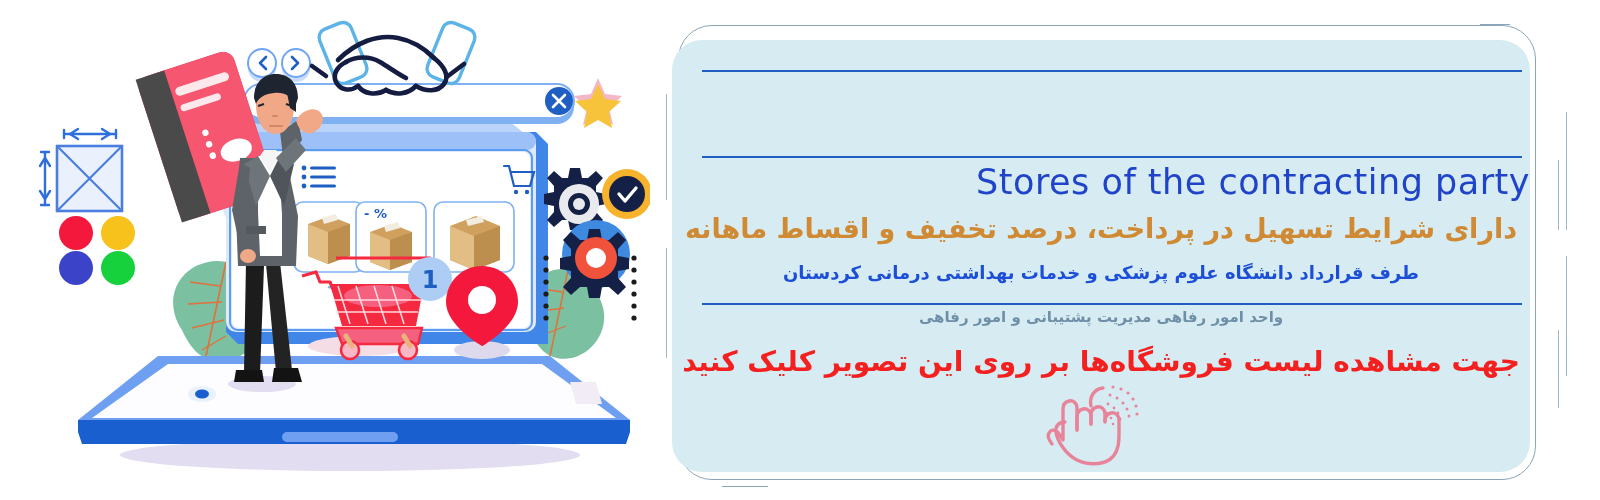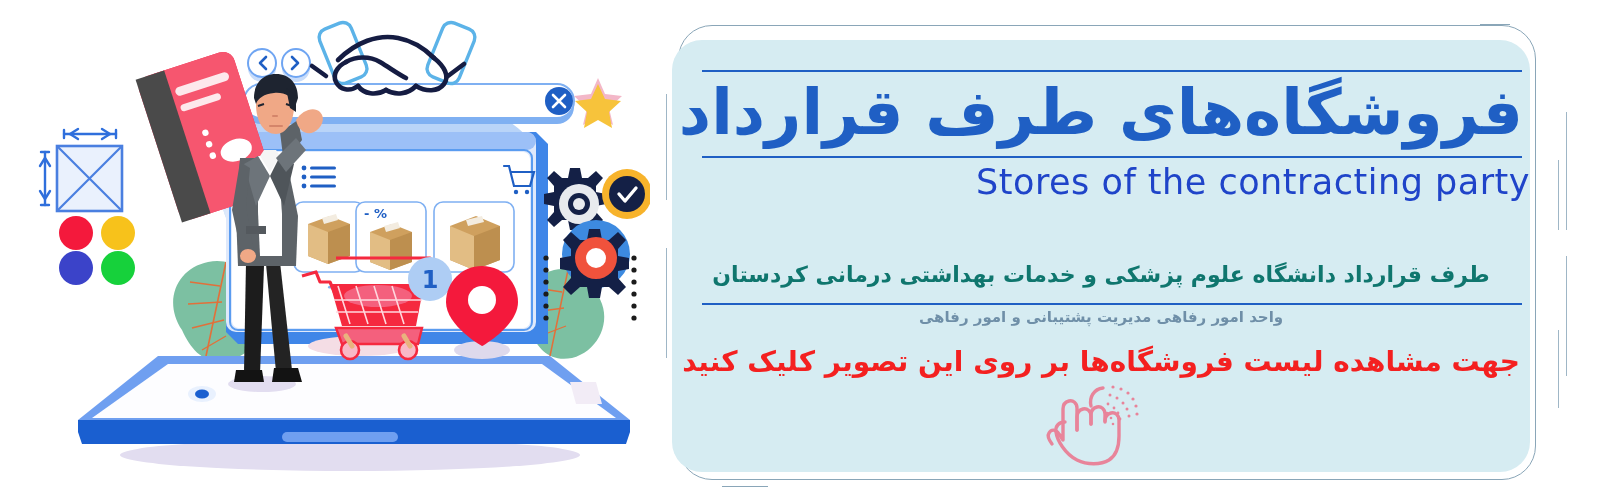--- a/index.html
+++ b/index.html
@@ -104,23 +104,23 @@
     text-align: right;
   }
   #line-orange {
     top: 173px;
     font-size: 27px;
     font-weight: bold;
     color: #cf8a33;
   }
   #line-blue {
     top: 222px;
-    font-size: 22px;
+    font-size: 18px;
     font-weight: bold;
-    color: #0f766e;
+    color: #1d4ed8;
   }
   #line-small {
     top: 268px;
     font-size: 15px;
     font-weight: bold;
     color: #6f8fa8;
   }
   #line-red {
     top: 305px;
     font-size: 28px;
@@ -434,24 +434,24 @@
   <div class="hrule-out" style="left:722px; top:486px; width:46px;"></div>
 
   <div id="panel"></div>
 
   <div id="panel-content">
 
     <div class="divider" id="div-top"></div>
     <div class="divider" id="div-mid"></div>
     <div class="divider" id="div-low"></div>
 
-    <div class="text-row" id="title-fa">فروشگاه‌های طرف قرارداد</div>
 
     <div class="text-row" id="title-en">Stores of the contracting party</div>
 
+    <div class="text-row" id="line-orange">دارای شرایط تسهیل در پرداخت، درصد تخفیف و اقساط ماهانه</div>
 
     <div class="text-row" id="line-blue">طرف قرارداد دانشگاه علوم پزشکی و خدمات بهداشتی درمانی کردستان</div>
 
     <div class="text-row" id="line-small">واحد امور رفاهی مدیریت پشتیبانی و امور رفاهی</div>
 
     <div class="text-row" id="line-red">جهت مشاهده لیست فروشگاه‌ها بر روی این تصویر کلیک کنید</div>
 
     <div id="tap-hand">
       <svg viewBox="0 0 124 86" width="124" height="86">
         <g fill="none" stroke="#e8849a" stroke-width="3.4" stroke-linecap="round" stroke-linejoin="round">

